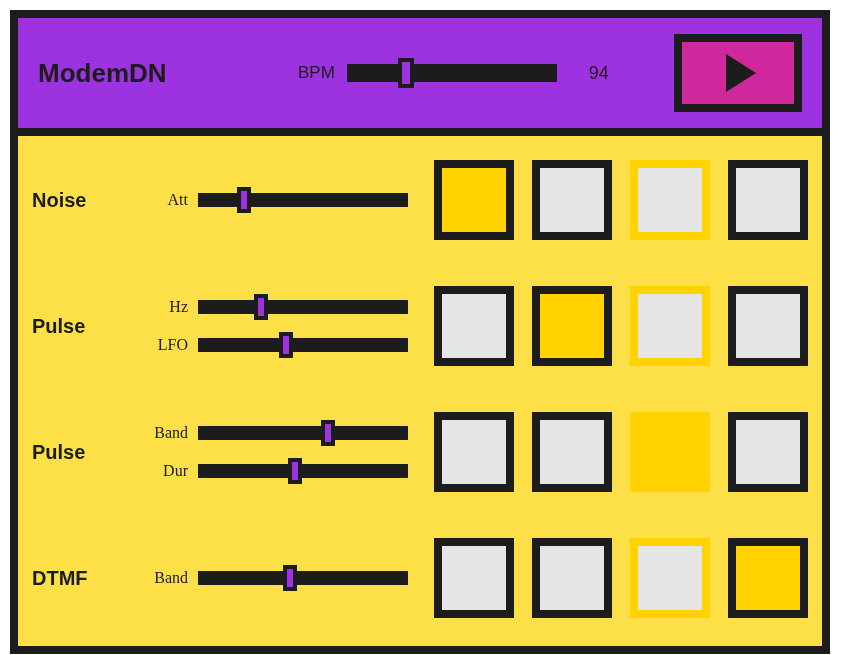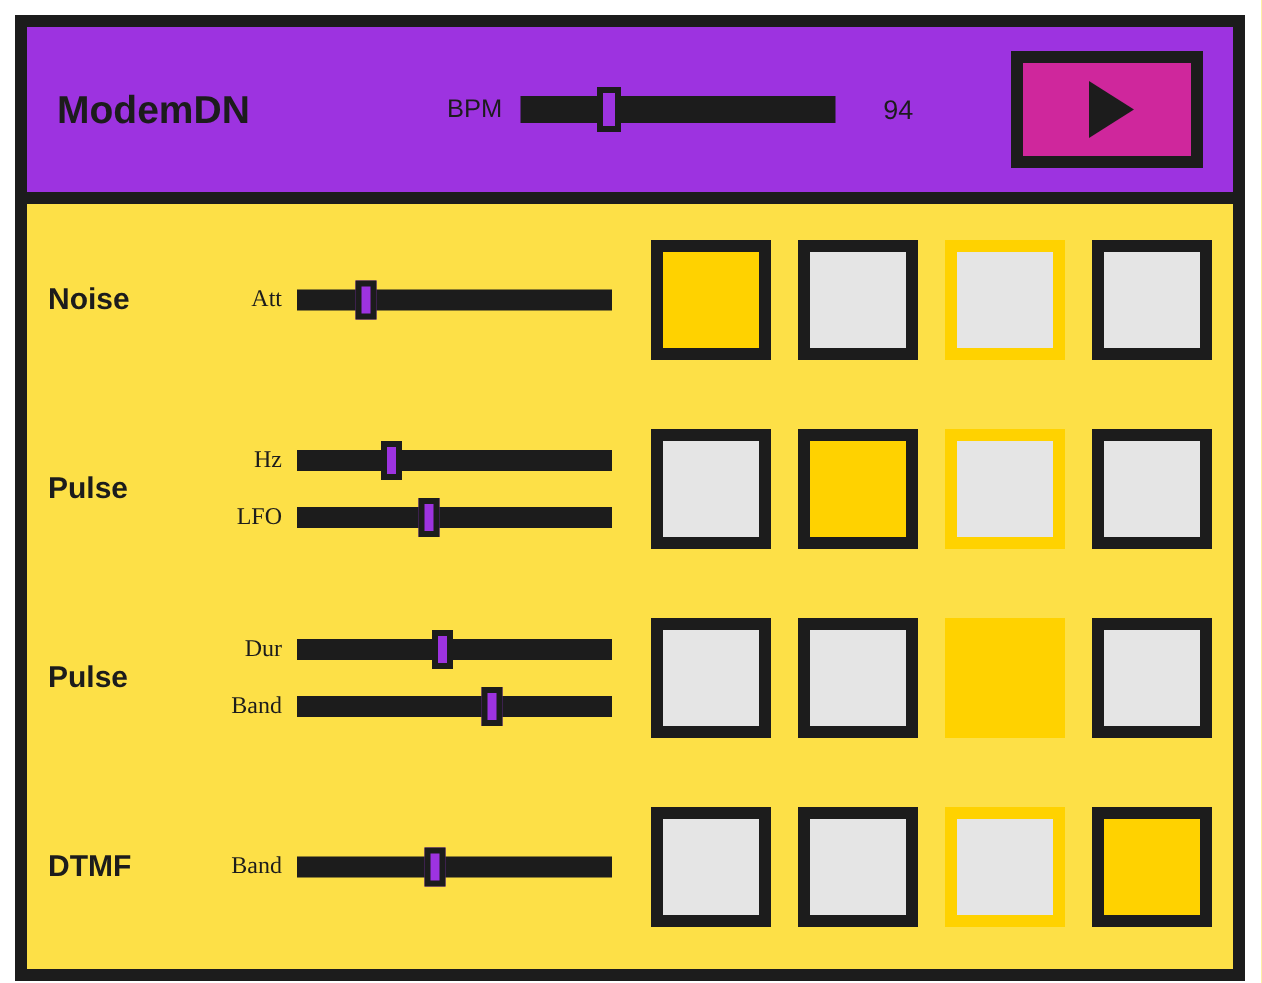--- a/index.html
+++ b/index.html
@@ -202,29 +202,29 @@
           <div class="step off"></div>
           <div class="step on"></div>
           <div class="step off current"></div>
           <div class="step off"></div>
         </div>
       </div>
       <div class="row">
         <div class="row-label">Pulse</div>
         <div class="sliders-col">
           <div class="slider-row">
+            <span class="slider-label">Band</span>
+            <div class="slider-track">
+              <div class="slider-thumb" style="left: 62%;"></div>
+            </div>
+          </div>
+          <div class="slider-row">
             <span class="slider-label">Dur</span>
             <div class="slider-track">
               <div class="slider-thumb" style="left: 46%;"></div>
-            </div>
-          </div>
-          <div class="slider-row">
-            <span class="slider-label">Band</span>
-            <div class="slider-track">
-              <div class="slider-thumb" style="left: 62%;"></div>
             </div>
           </div>
         </div>
         <div class="steps">
           <div class="step off"></div>
           <div class="step off"></div>
           <div class="step on current"></div>
           <div class="step off"></div>
         </div>
       </div>

